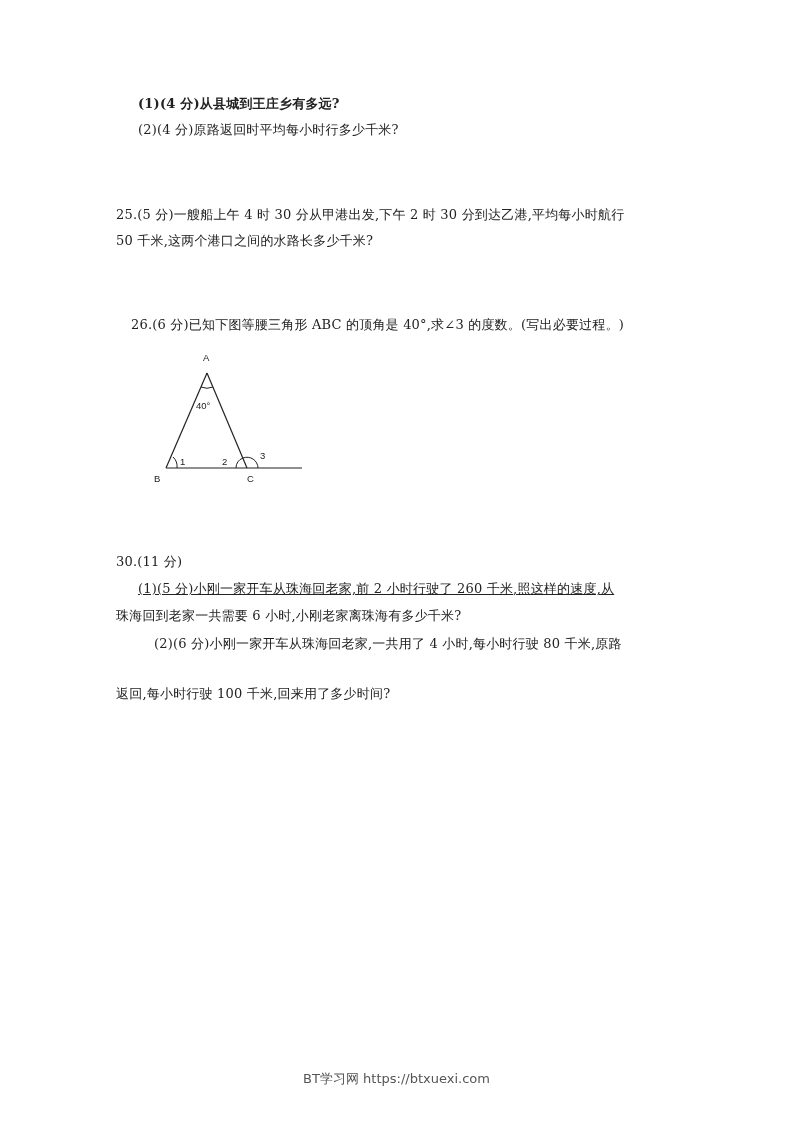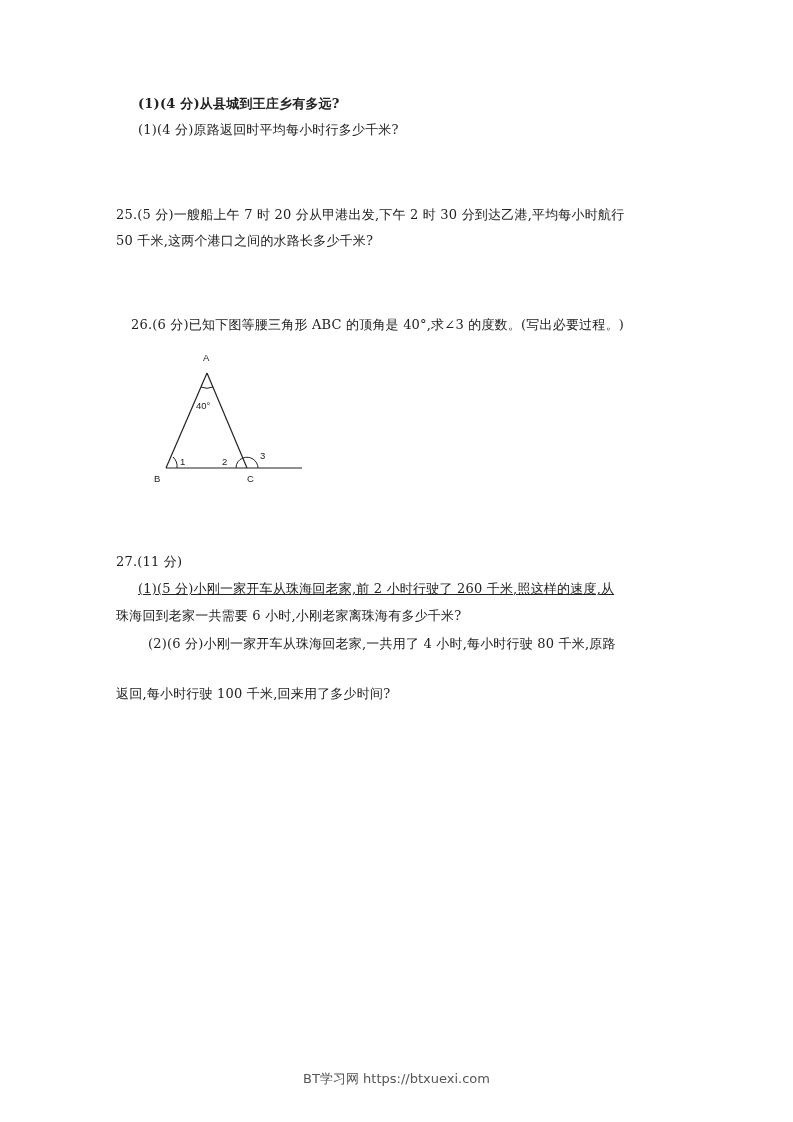--- a/index.html
+++ b/index.html
@@ -9,25 +9,25 @@
   .fig { position:absolute; left:140px; top:345px; width:180px; height:145px; }
   .fig svg text { font-family:"Liberation Sans","DejaVu Sans",sans-serif; font-size:9.5px; fill:#222; }
   .footer { position:absolute; top:1070px; left:0; width:793px; text-align:center;
             font-family:"DejaVu Sans","Liberation Sans",sans-serif; font-size:13px; color:#555; }
 </style>
 </head>
 <body>
 
 <div>
   <div class="line" style="left:138px; top:95px;font-weight:bold;">(1)(4 分)从县城到王庄乡有多远?</div>
-  <div class="line" style="left:138px; top:121px;">(1)(4 分)原路返回时平均每小时行多少千米?</div>
+  <div class="line" style="left:138px; top:121px;">(2)(4 分)原路返回时平均每小时行多少千米?</div>
 </div>
 
 <div>
-  <div class="line" style="left:116px; top:206px;">25.(5 分)一艘船上午 7 时 20 分从甲港出发,下午 2 时 30 分到达乙港,平均每小时航行</div>
+  <div class="line" style="left:116px; top:206px;">25.(5 分)一艘船上午 4 时 30 分从甲港出发,下午 2 时 30 分到达乙港,平均每小时航行</div>
   <div class="line" style="left:116px; top:232px;">50 千米,这两个港口之间的水路长多少千米?</div>
 </div>
 
 <div>
   <div class="line" style="left:116px; top:316px;margin-left:15px;">26.(6 分)已知下图等腰三角形 ABC 的顶角是 40°,求∠3 的度数。(写出必要过程。)</div>
   <div class="fig">
     <svg width="180" height="145" viewBox="0 0 180 145">
 
       <line x1="67" y1="28" x2="26" y2="123" stroke="#222" stroke-width="1.2"></line>
       <line x1="67" y1="28" x2="107" y2="123" stroke="#222" stroke-width="1.2"></line>
@@ -42,20 +42,20 @@
       <text x="107" y="137">C</text>
       <text x="56" y="64">40°</text>
       <text x="40" y="120">1</text>
       <text x="82" y="120">2</text>
       <text x="120" y="114">3</text>
     </svg>
   </div>
 </div>
 
 <div>
-  <div class="line" style="left:116px; top:553px;">27.(11 分)</div>
+  <div class="line" style="left:116px; top:553px;">30.(11 分)</div>
   <div class="line" style="left:138px; top:580px;text-decoration:underline;">(1)(5 分)小刚一家开车从珠海回老家,前 2 小时行驶了 260 千米,照这样的速度,从</div>
   <div class="line" style="left:116px; top:607px;">珠海回到老家一共需要 6 小时,小刚老家离珠海有多少千米?</div>
-  <div class="line" style="left:148px; top:635px;text-align:center;">(2)(6 分)小刚一家开车从珠海回老家,一共用了 4 小时,每小时行驶 80 千米,原路</div>
+  <div class="line" style="left:154px; top:635px;text-align:center;">(2)(6 分)小刚一家开车从珠海回老家,一共用了 4 小时,每小时行驶 80 千米,原路</div>
   <div class="line" style="left:116px; top:662px;margin-top:23px;">返回,每小时行驶 100 千米,回来用了多少时间?</div>
 </div>
 
 <div class="footer">BT学习网 https://btxuexi.com</div>
 
 </body></html>

